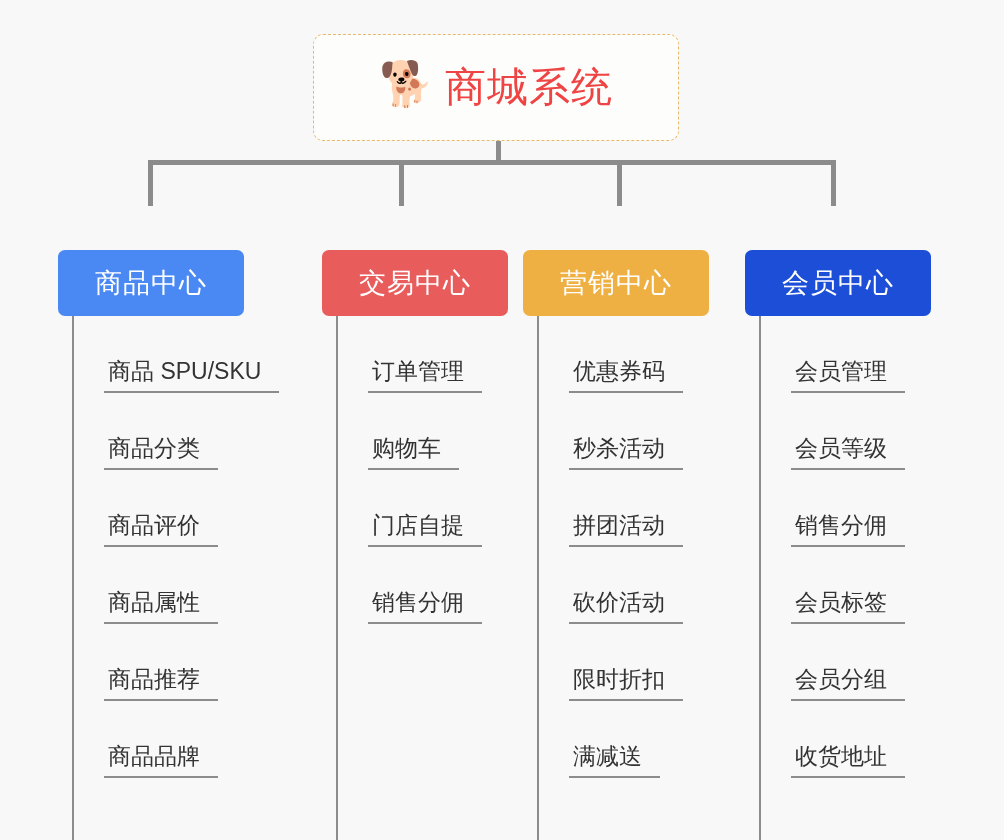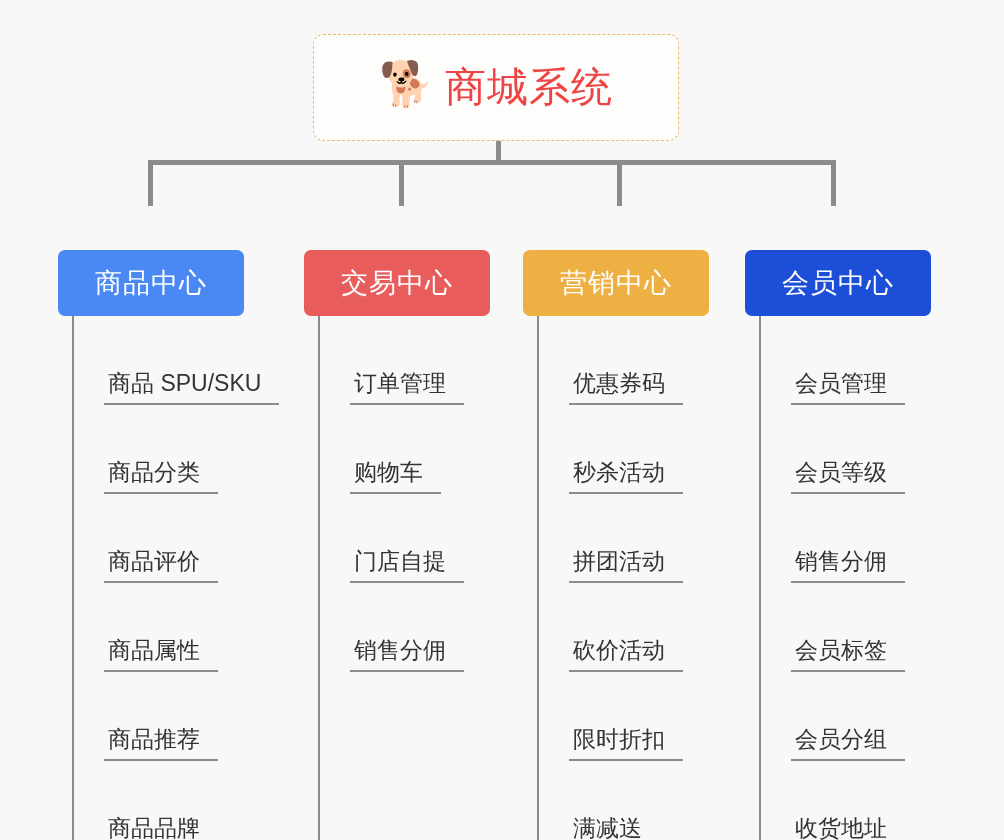--- a/index.html
+++ b/index.html
@@ -68,21 +68,21 @@
     left: 0; top: 206px;
     width: 1004px;
   }
   .column {
     position: absolute;
     top: 0;
     width: 220px;
     margin-top: 44px;
   }
   .column.c0 { left: 58px;  }
-  .column.c1 { left: 304px; }
+  .column.c1 { left: 322px; }
   .column.c2 { left: 523px; }
   .column.c3 { left: 745px; }
 
   .cat-header {
     height: 66px;
     border-radius: 7px;
     display: flex;
     align-items: center;
     justify-content: center;
     color: #ffffff;
@@ -104,21 +104,21 @@
     background: #8c8c8c;
   }
 
   .leaf-list {
     position: relative;
     margin-top: 0;
     padding-top: 0;
   }
   .leaf {
     position: relative;
-    height: 89px;
+    height: 77px;
     display: flex;
     align-items: flex-end;
     padding-left: 46px;
   }
   .leaf-inner {
     display: inline-block;
     border-bottom: 2px solid #8c8c8c;
     padding: 0 18px 7px 4px;
     font-size: 23px;
     color: #333333;

